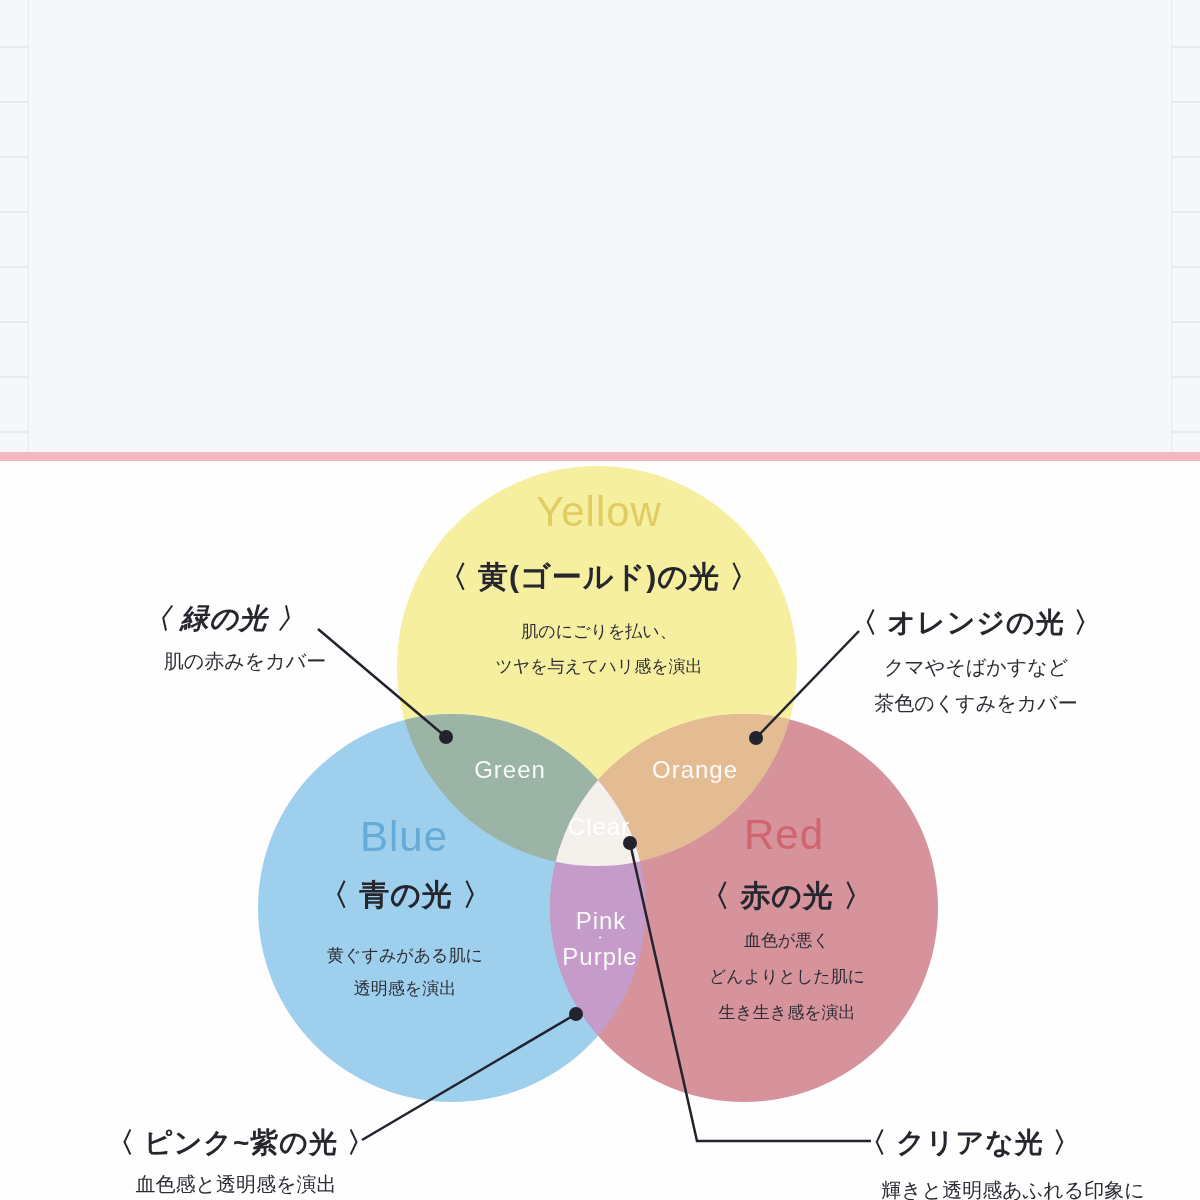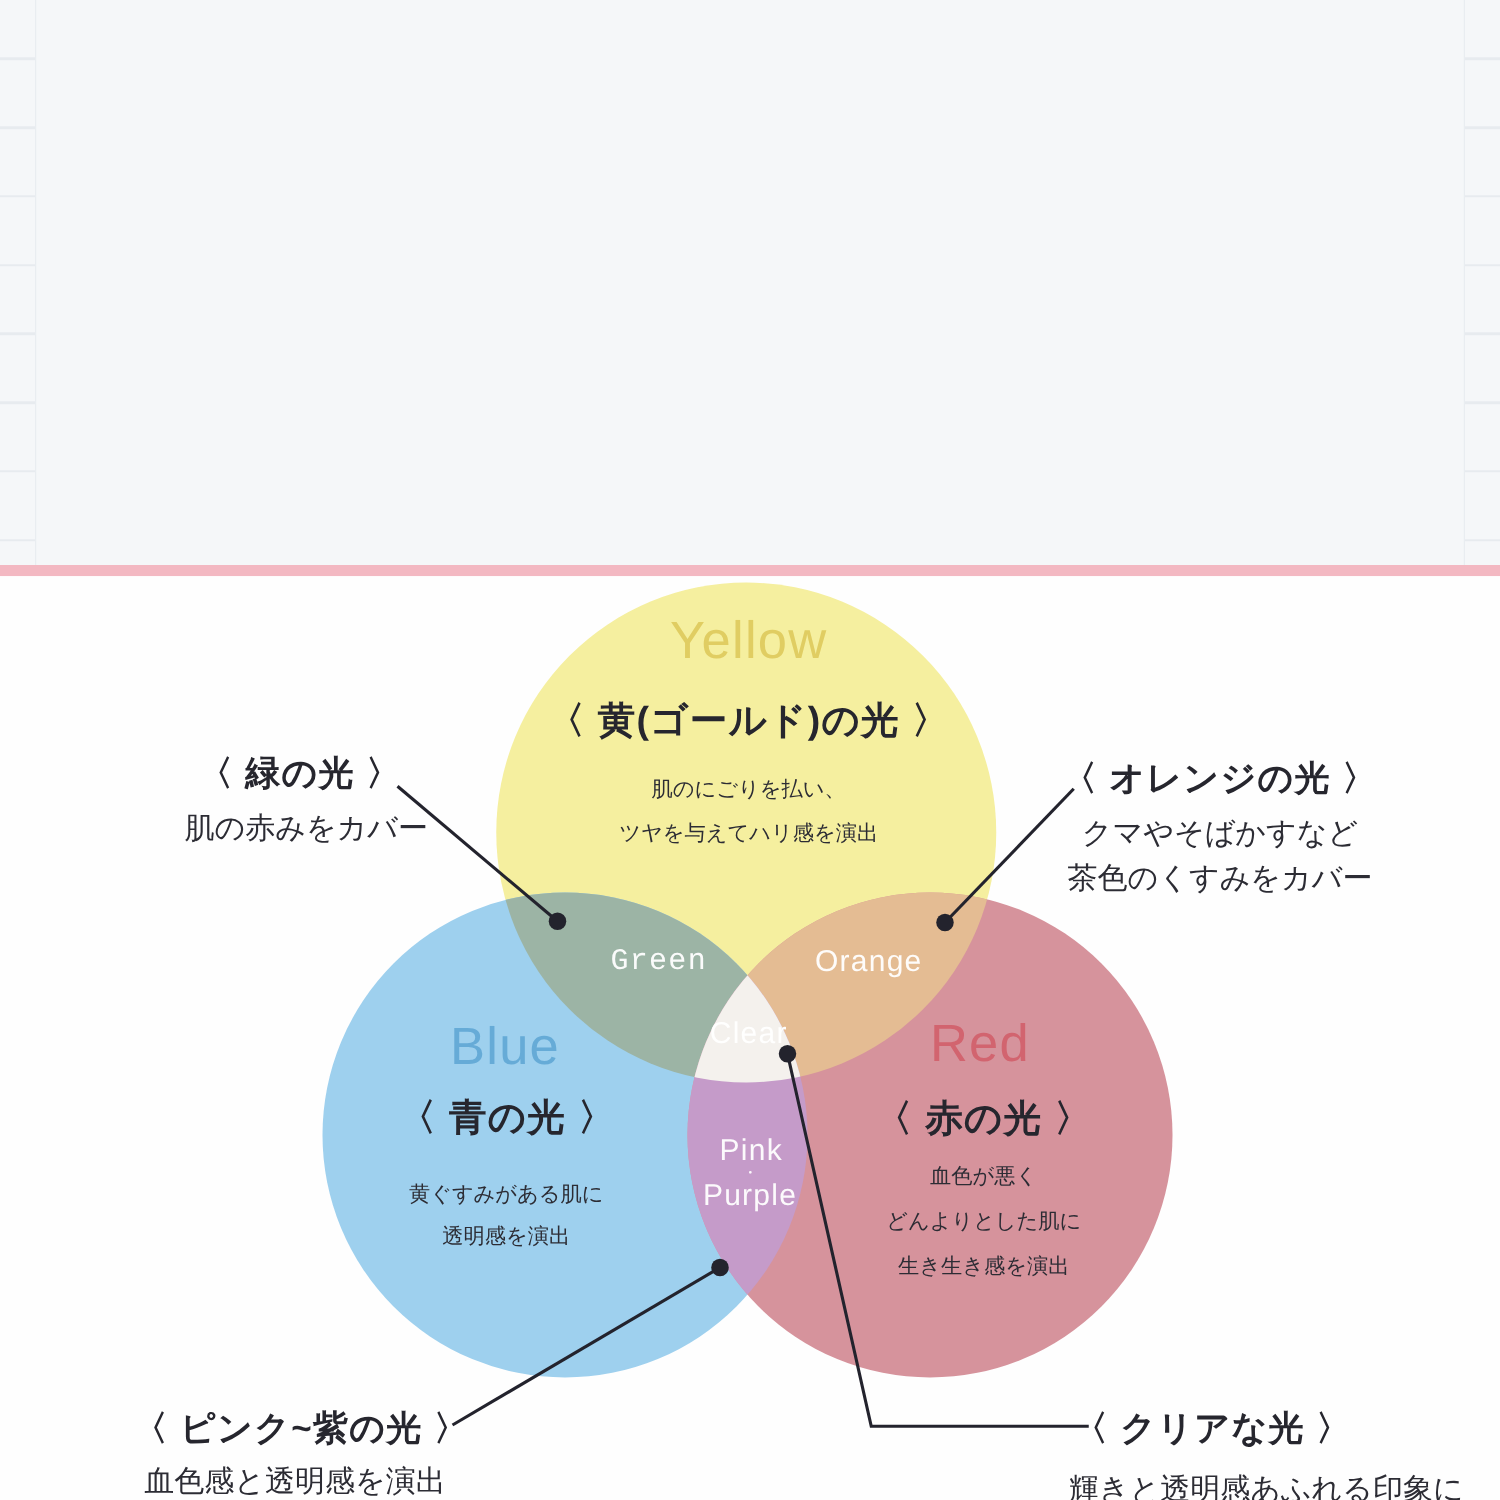--- a/index.html
+++ b/index.html
@@ -71,21 +71,21 @@
     text-align: center;
     line-height: 1;
   }
   .label-en       { font-size: 42px; font-weight: 400; letter-spacing: 1px; }
   .circle-heading { font-size: 30px; font-weight: 600; color: #26262e; letter-spacing: 1px; }
   .circle-desc    { font-size: 17px; font-weight: 500; color: #2c2c34; }
   .circle-desc div{ white-space: nowrap; }
   .overlap-label  { font-size: 24px; font-weight: 400; color: rgba(255,255,255,0.95); letter-spacing: 1px; }
   .overlap-dot    { font-size: 13px; color: rgba(255,255,255,0.95); }
   .callout-heading{ font-size: 28px; font-weight: 600; color: #26262e; letter-spacing: 1px; }
-  .callout-desc   { font-size: 24px; font-weight: 500; color: #2c2c34; }
+  .callout-desc   { font-size: 20px; font-weight: 500; color: #2c2c34; }
   .callout-desc div{ white-space: nowrap; }
 
   .yellow-label { color: #e0cd62; }
   .blue-label   { color: #66abd7; }
   .red-label    { color: #d2646f; }
 </style>
 </head>
 <body>
 
 <div class="page">
@@ -143,32 +143,32 @@
       </g>
     </svg>
 
     <div class="lbl label-en yellow-label" style="left:599px; top:30px;">Yellow</div>
     <div class="lbl circle-heading" style="left:599px; top:101px;">〈 黄(ゴールド)の光 〉</div>
     <div class="lbl circle-desc" style="left:599px; top:153px; line-height:35px;">
       <div>肌のにごりを払い、</div>
       <div>ツヤを与えてハリ感を演出</div>
     </div>
 
-    <div class="lbl callout-heading" style="left:240px; top:144px;">〈 緑の光 〉</div>
+    <div class="lbl callout-heading" style="left:224px; top:144px;font-style:italic;">〈 緑の光 〉</div>
     <div class="lbl callout-desc" style="left:245px; top:190px;">
       <div>肌の赤みをカバー</div>
     </div>
 
     <div class="lbl callout-heading" style="left:976px; top:148px;">〈 オレンジの光 〉</div>
     <div class="lbl callout-desc" style="left:976px; top:188px; line-height:36px;">
       <div>クマやそばかすなど</div>
       <div>茶色のくすみをカバー</div>
     </div>
 
-    <div class="lbl overlap-label" style="left:527px; top:297px;font-family:Liberation Mono, monospace;">Green</div>
+    <div class="lbl overlap-label" style="left:510px; top:297px;">Green</div>
     <div class="lbl overlap-label" style="left:695px; top:297px;">Orange</div>
     <div class="lbl overlap-label" style="left:599px; top:354px;">Clear</div>
     <div class="lbl overlap-label" style="left:601px; top:448px;">Pink</div>
     <div class="lbl overlap-dot" style="left:600px; top:470px;">・</div>
     <div class="lbl overlap-label" style="left:600px; top:484px;">Purple</div>
 
     <div class="lbl label-en blue-label" style="left:404px; top:355px;">Blue</div>
     <div class="lbl circle-heading" style="left:406px; top:419px;">〈 青の光 〉</div>
     <div class="lbl circle-desc" style="left:405px; top:478px; line-height:33px;">
       <div>黄ぐすみがある肌に</div>

